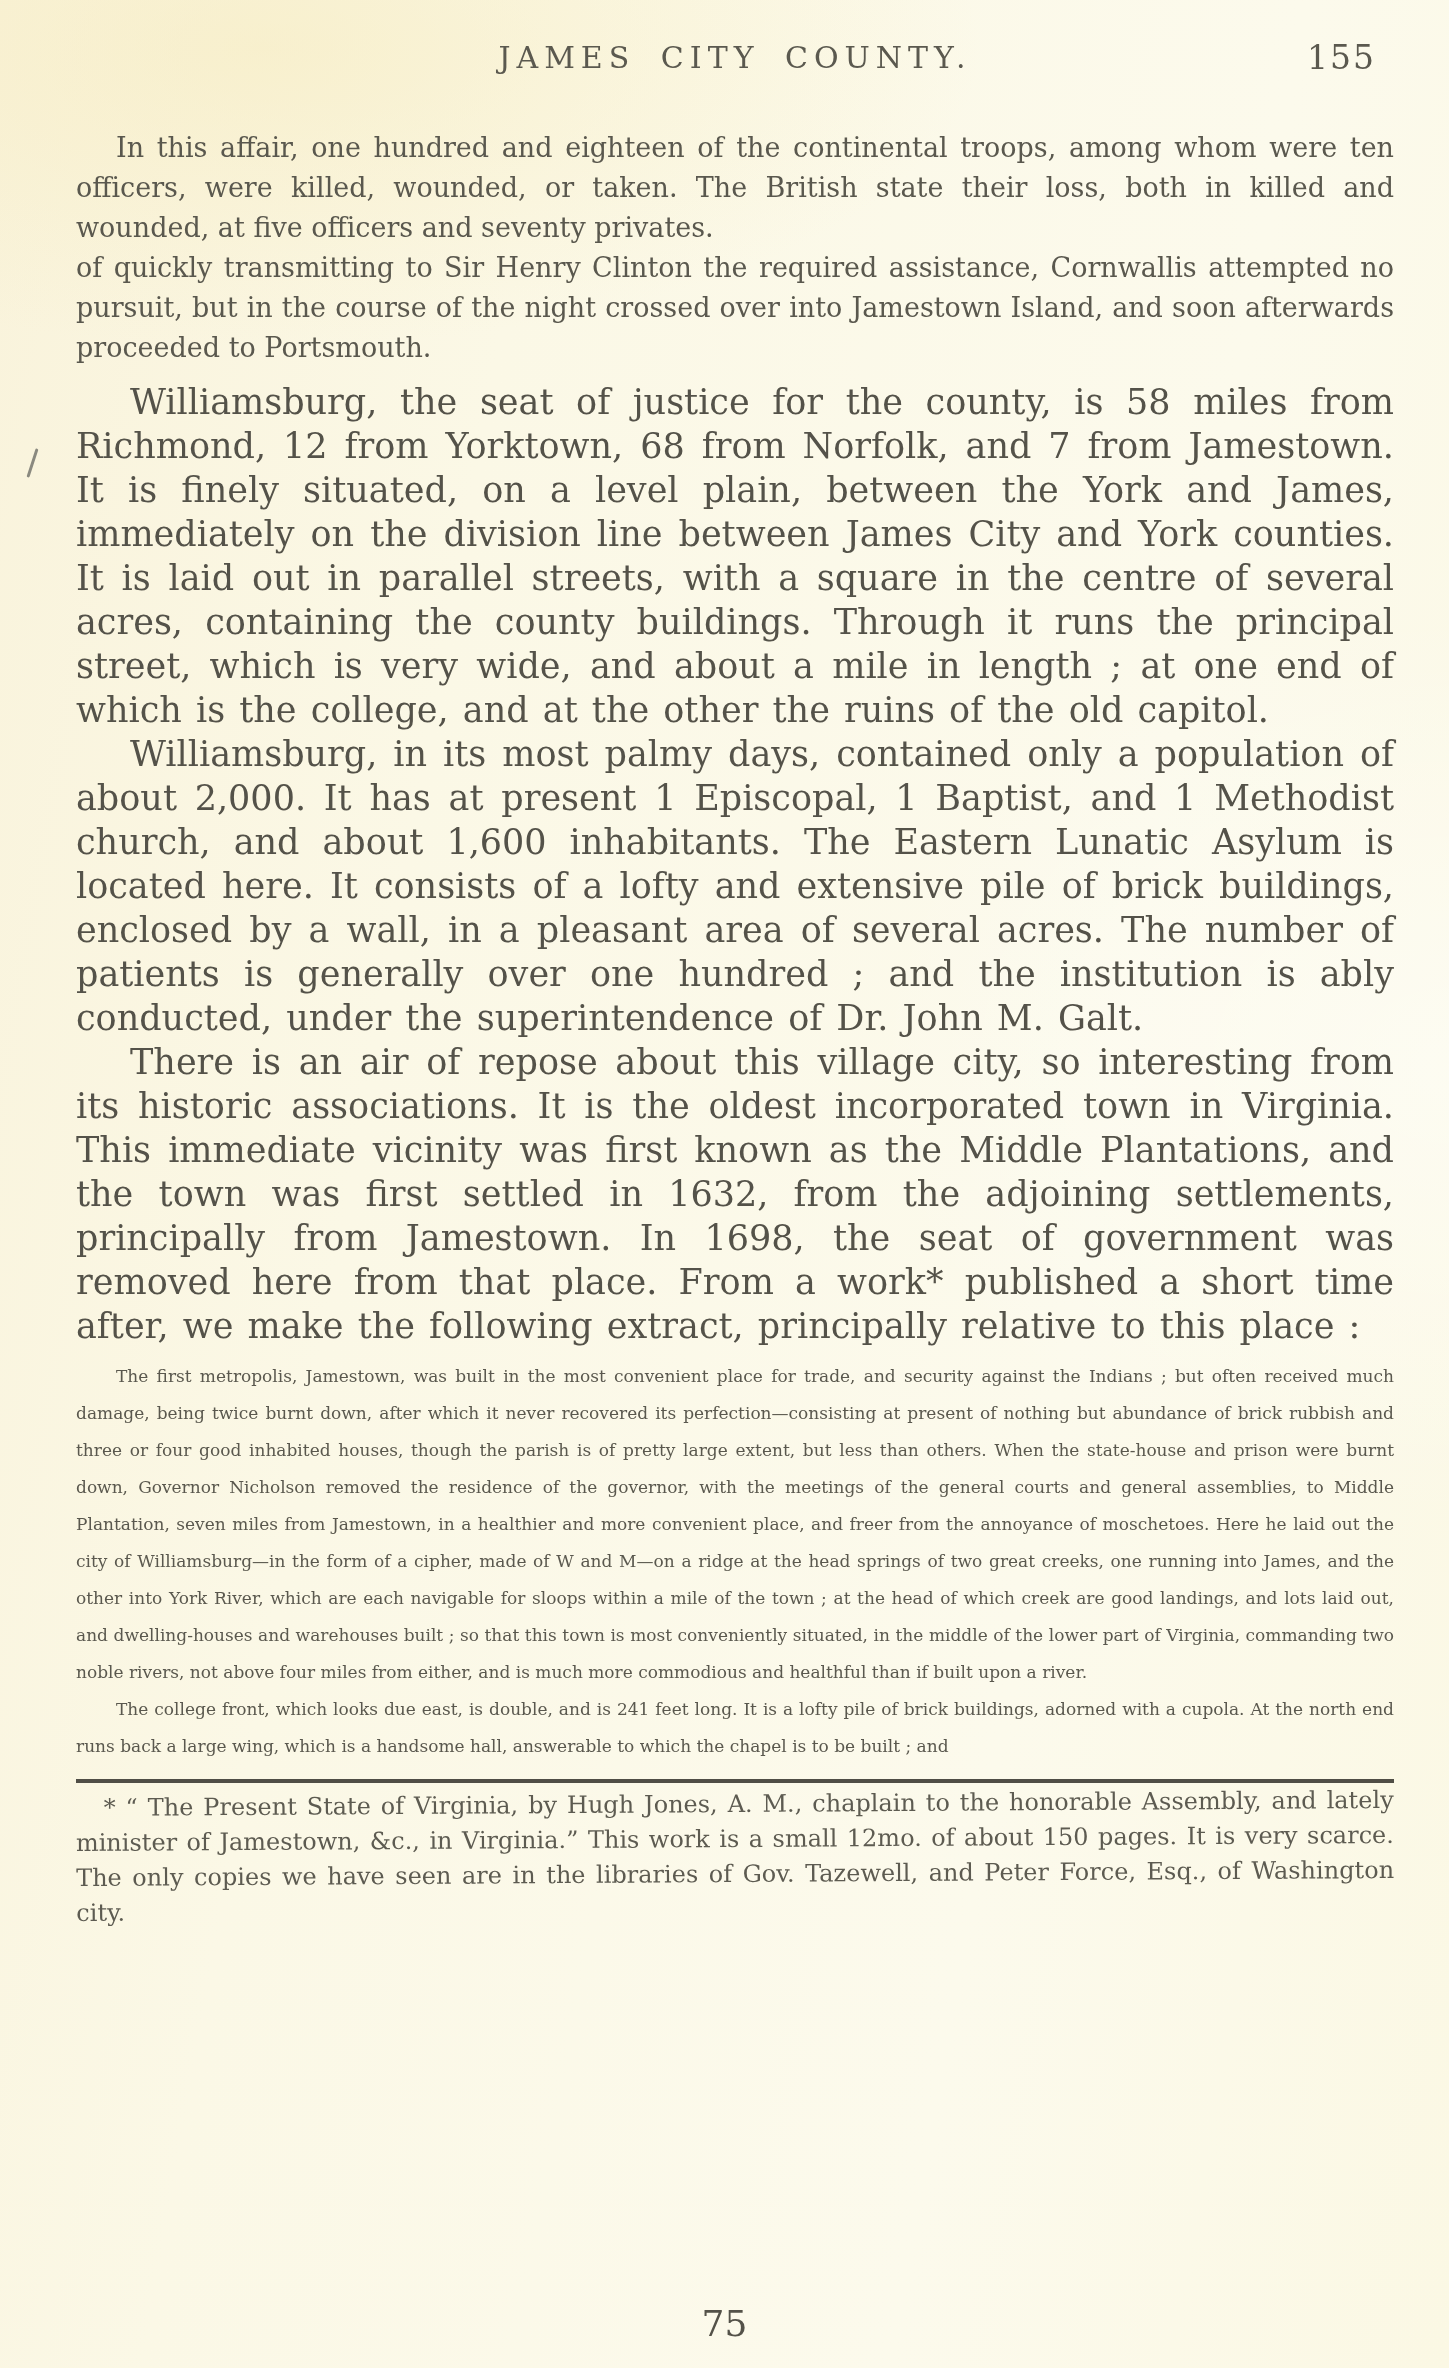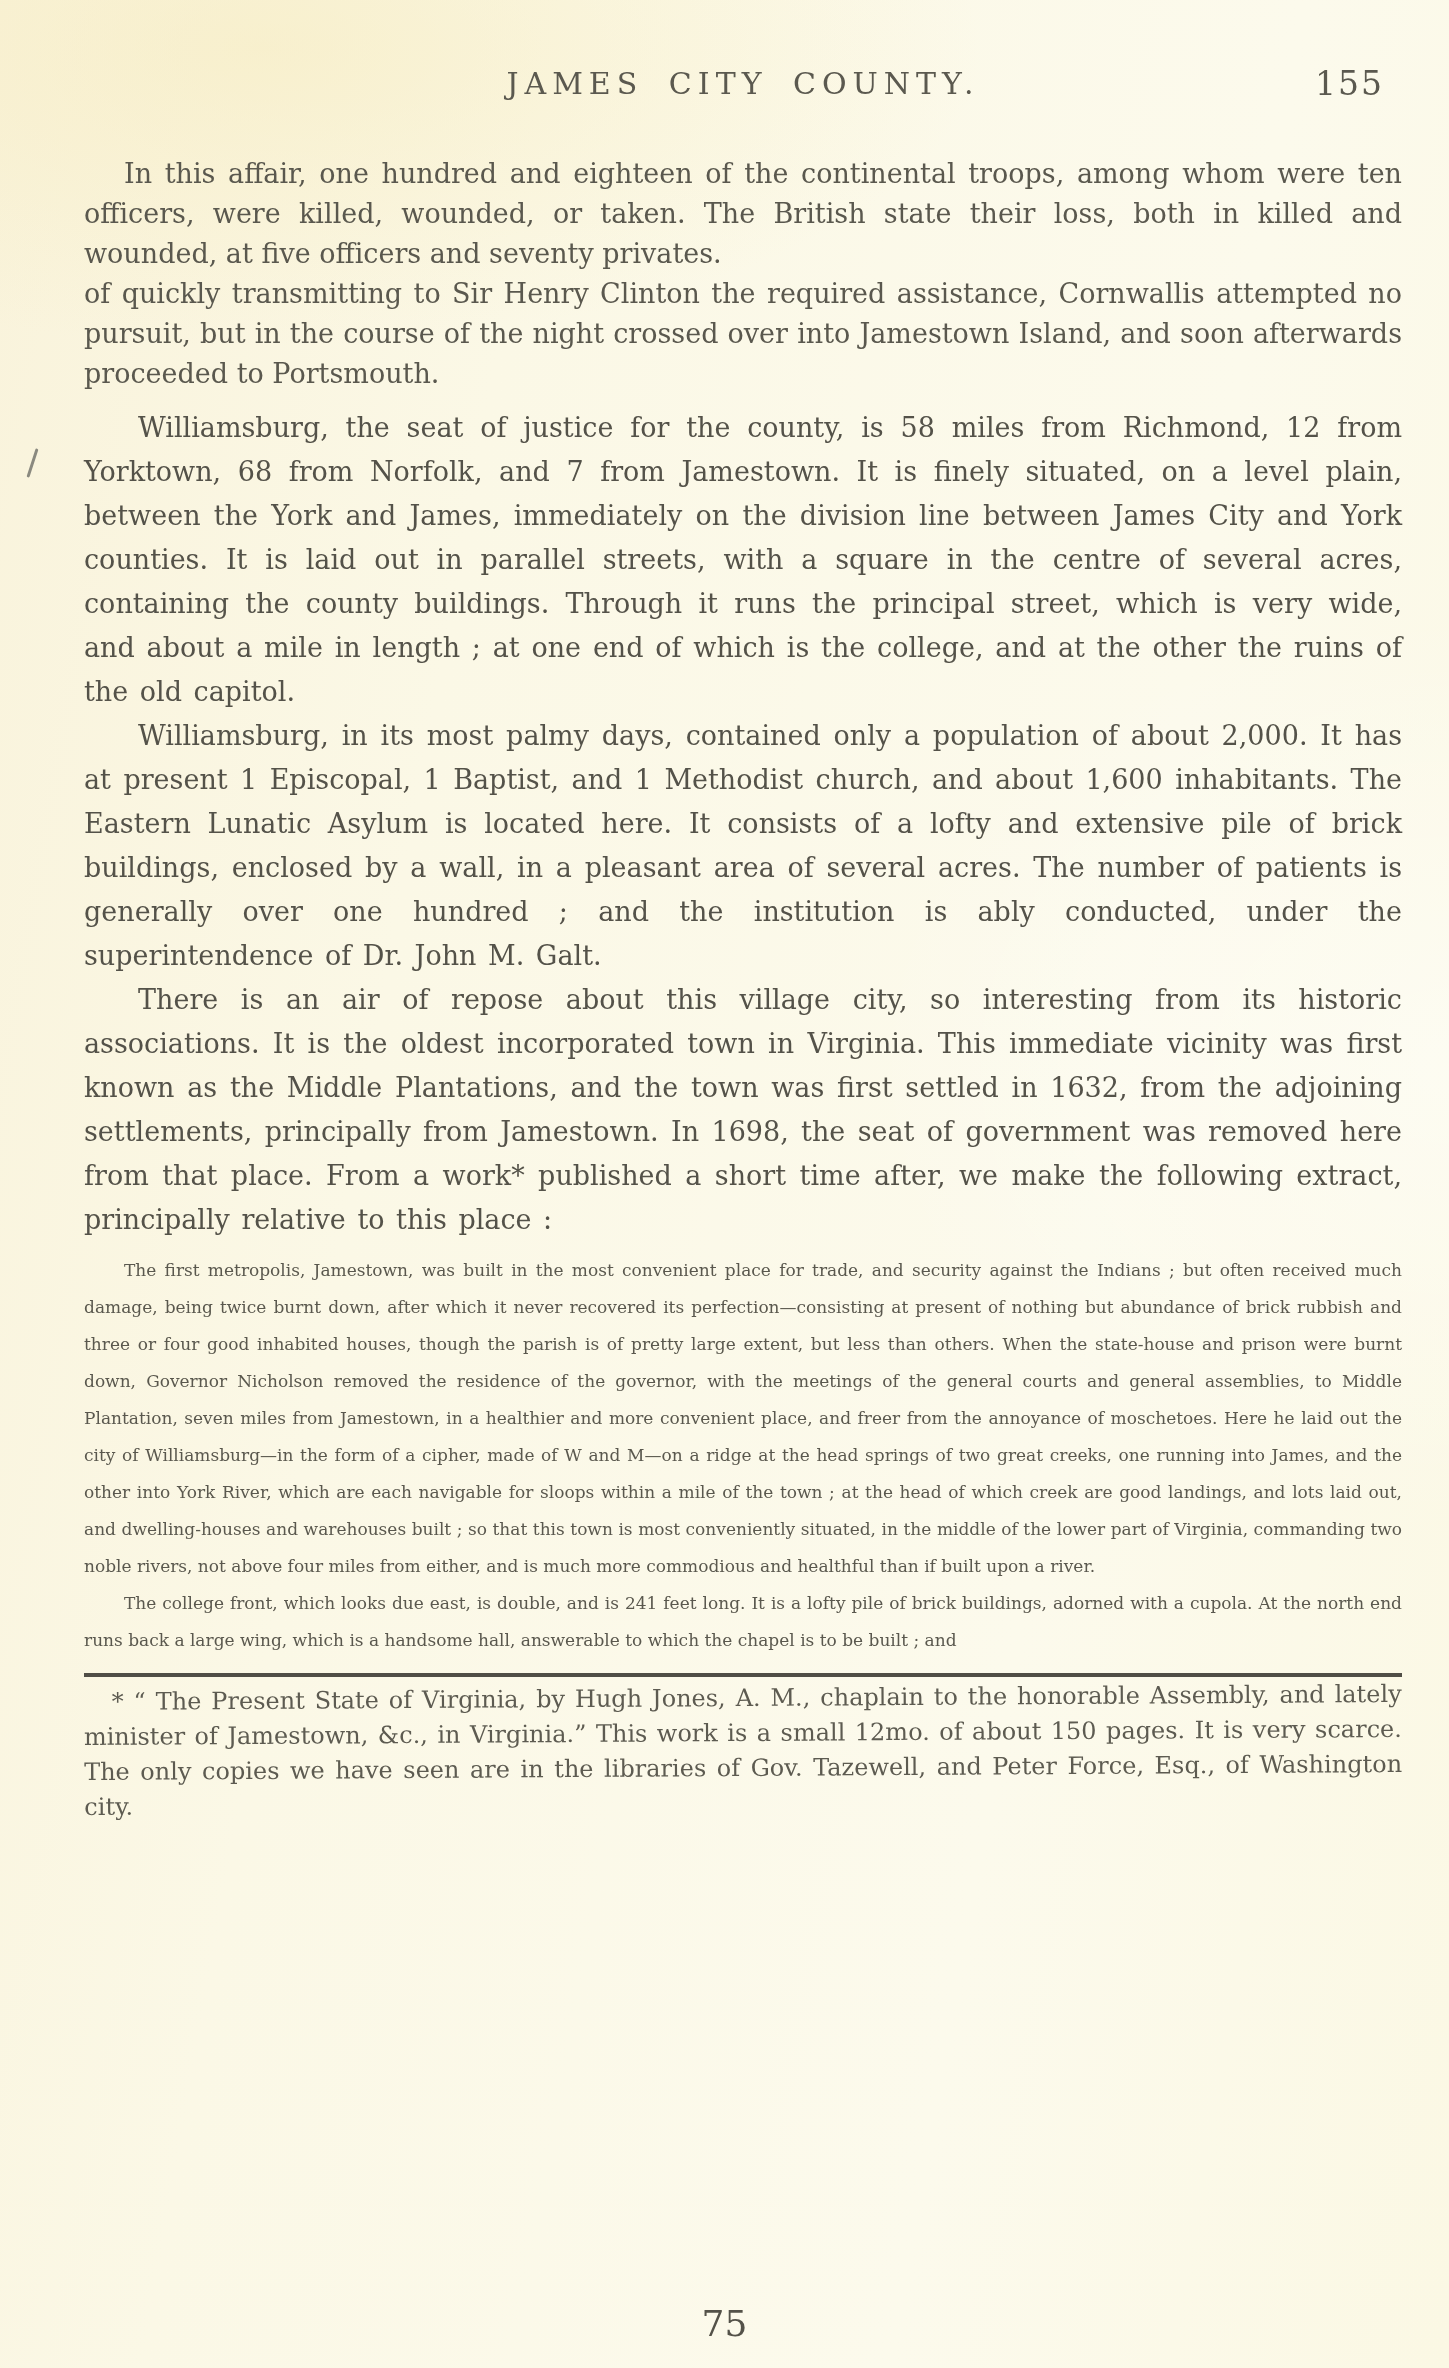--- a/index.html
+++ b/index.html
@@ -16,23 +16,22 @@
     background:
       radial-gradient(ellipse 1200px 500px at 18% 2%, rgba(246,235,190,0.55), rgba(246,235,190,0) 60%),
       radial-gradient(ellipse 900px 700px at 100% 45%, rgba(255,255,252,0.5), rgba(255,255,252,0) 65%),
       linear-gradient(100deg, #f9f3db 0%, #fbf8e6 30%, #fcfaec 70%, #fbf8e4 100%);
     color: #55534b;
     font-family: "DejaVu Serif", "Liberation Serif", serif;
   }
   .text-block {
     position: absolute;
     left: 76px;
-    top: 66px;
+    top: 40px;
     width: 1318px;
-    margin-left: 8px;
   }
   .running-head {
     position: relative;
     height: 42px;
     margin-bottom: 46px;
   }
   .running-title {
     display: block;
     text-align: center;
     font-size: 30px;
@@ -51,21 +50,21 @@
   p {
     margin: 0;
     text-align: justify;
   }
   .body-small {
     font-size: 27px;
     line-height: 40px;
     color: #5a584e;
   }
   .body-large {
-    font-size: 27px;
+    font-size: 35px;
     line-height: 44px;
     word-spacing: 3px;
     color: #545249;
   }
   .extract {
     font-size: 17px;
     line-height: 37px;
     color: #5a584e;
   }
   .indent-sm { text-indent: 40px; }

